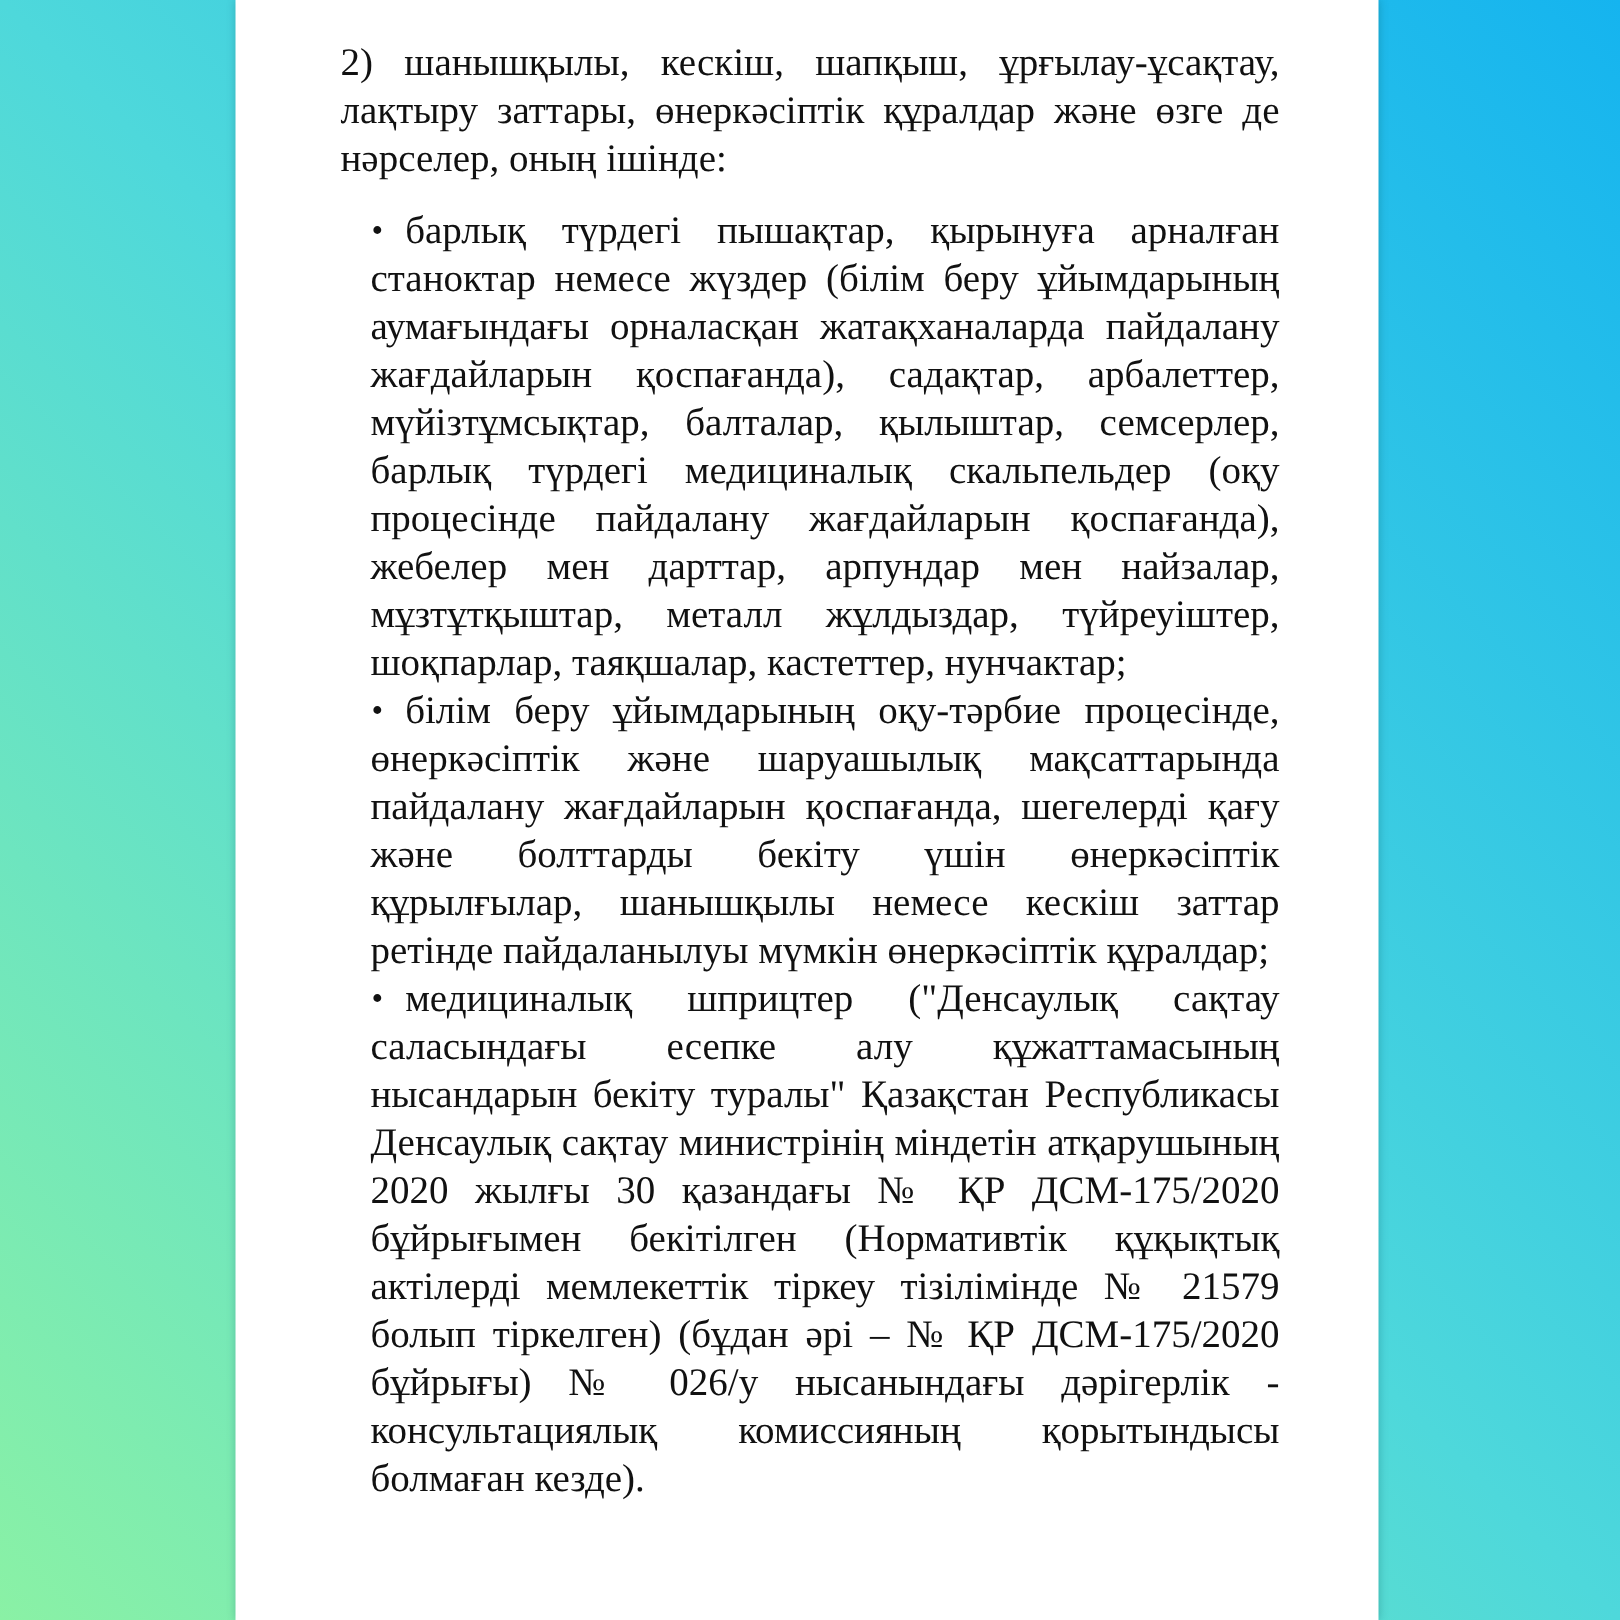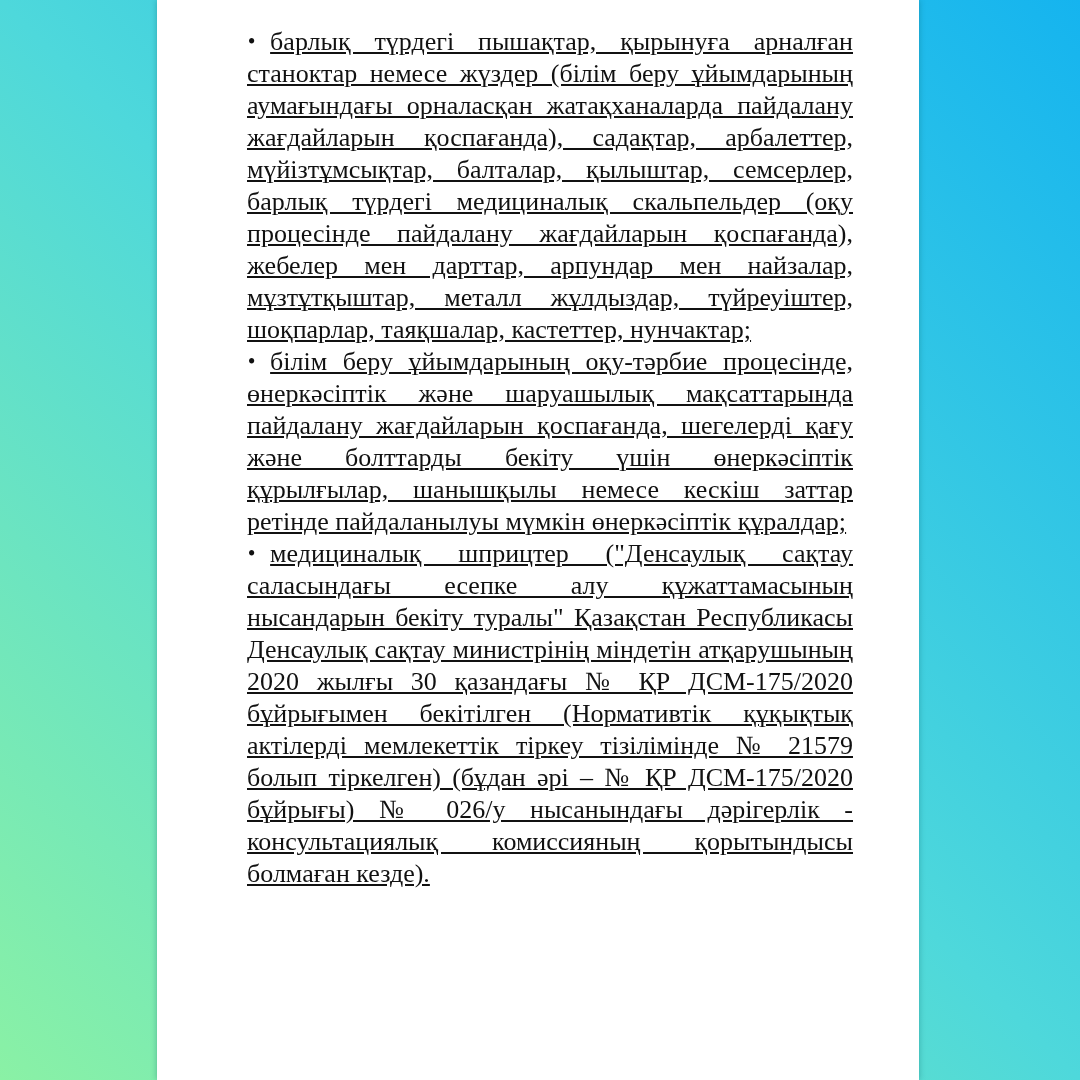--- a/index.html
+++ b/index.html
@@ -31,39 +31,39 @@
     padding: 26px 66px 0 70px;
     font-size: 26px;
     line-height: 32px;
     color: #111111;
   }
   .intro-para {
     margin: 0;
     text-align: justify;
   }
   .bullet-list {
-    margin: 0 0 0 20px;
-    text-decoration: underline;
+    margin: 16px 0 0 20px;
   }
   .bullet-item {
     text-align: justify;
   }
   .bullet-marker {
     display: inline-block;
     margin-right: 14px;
     transform: scale(0.85);
   }
 </style>
 </head>
 <body>
 
 <div class="page-bg">
   <div class="doc-card">
     <div class="doc-content">
 
+      <p class="intro-para">2) шанышқылы, кескіш, шапқыш, ұрғылау-ұсақтау, лақтыру заттары, өнеркәсіптік құралдар және өзге де нәрселер, оның ішінде:</p>
 
       <div class="bullet-list">
 
         <div class="bullet-item">
           <span class="bullet-marker">•</span><span>барлық түрдегі пышақтар, қырынуға арналған станоктар немесе жүздер (білім беру ұйымдарының аумағындағы орналасқан жатақханаларда пайдалану жағдайларын қоспағанда), садақтар, арбалеттер, мүйізтұмсықтар, балталар, қылыштар, семсерлер, барлық түрдегі медициналық скальпельдер (оқу процесінде пайдалану жағдайларын қоспағанда), жебелер мен дарттар, арпундар мен найзалар, мұзтұтқыштар, металл жұлдыздар, түйреуіштер, шоқпарлар, таяқшалар, кастеттер, нунчактар;</span>
         </div>
 
         <div class="bullet-item">
           <span class="bullet-marker">•</span><span>білім беру ұйымдарының оқу-тәрбие процесінде, өнеркәсіптік және шаруашылық мақсаттарында пайдалану жағдайларын қоспағанда, шегелерді қағу және болттарды бекіту үшін өнеркәсіптік құрылғылар, шанышқылы немесе кескіш заттар ретінде пайдаланылуы мүмкін өнеркәсіптік құралдар;</span>
         </div>

